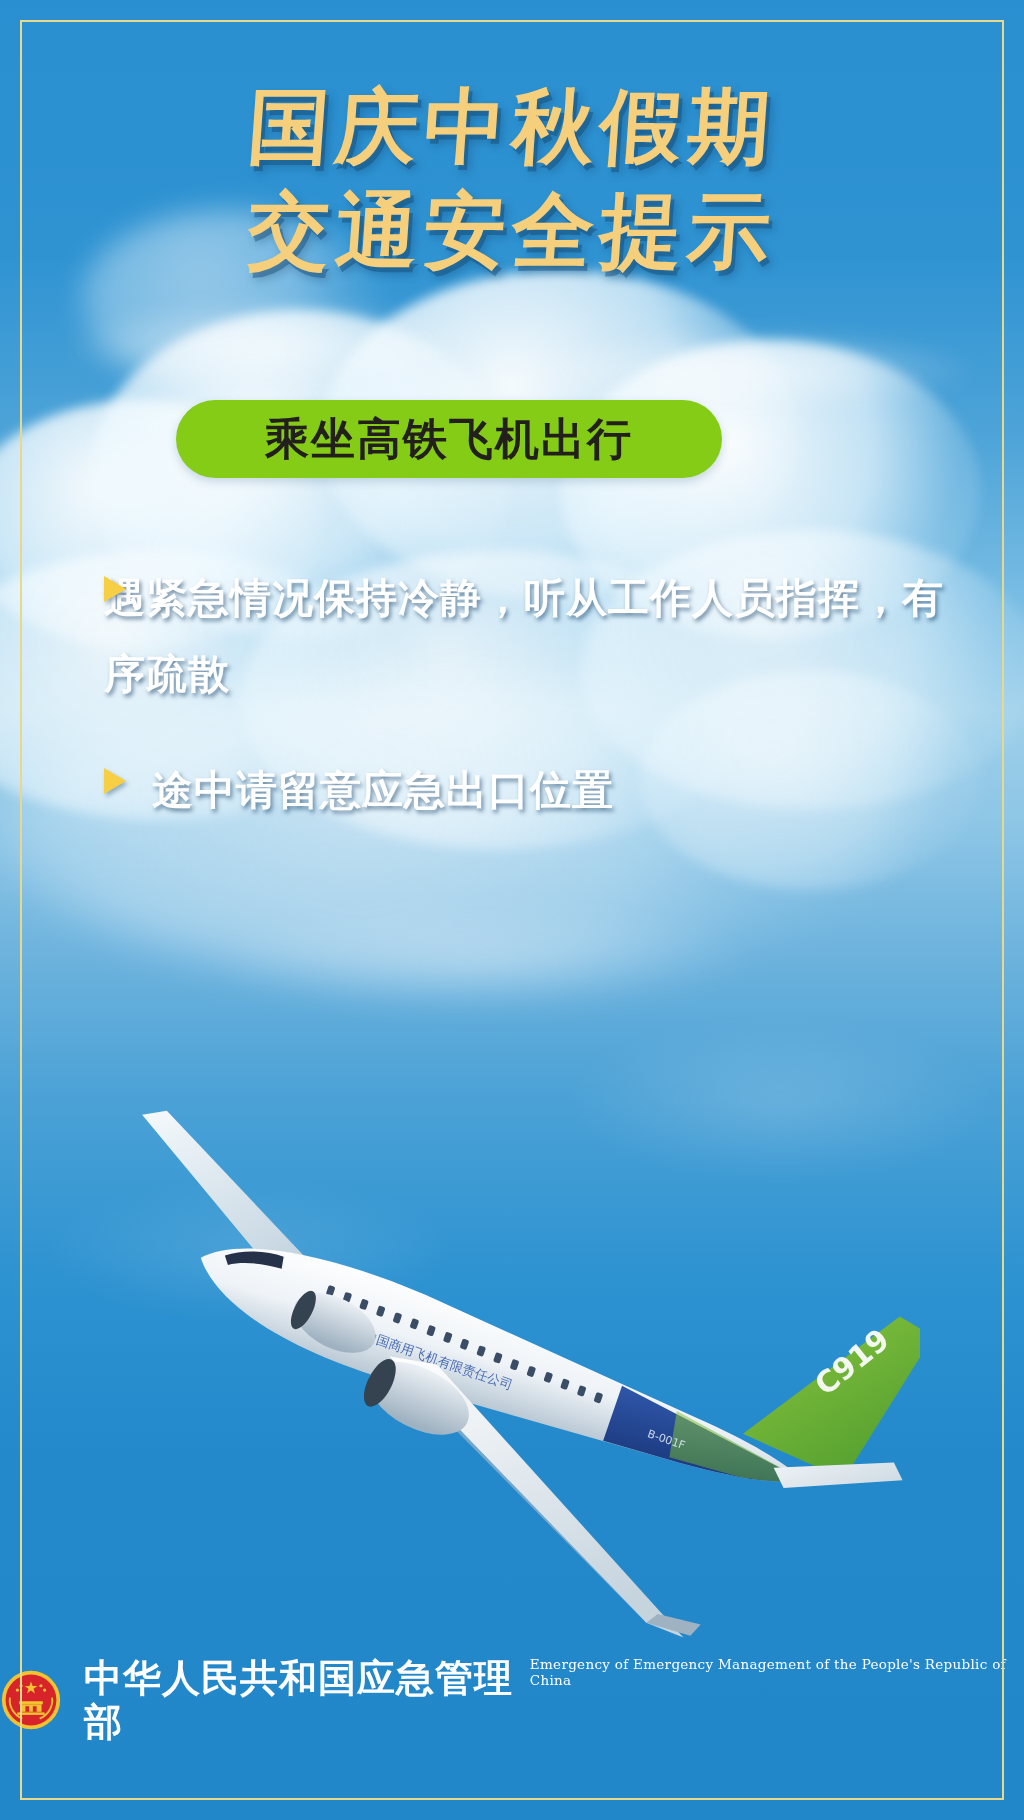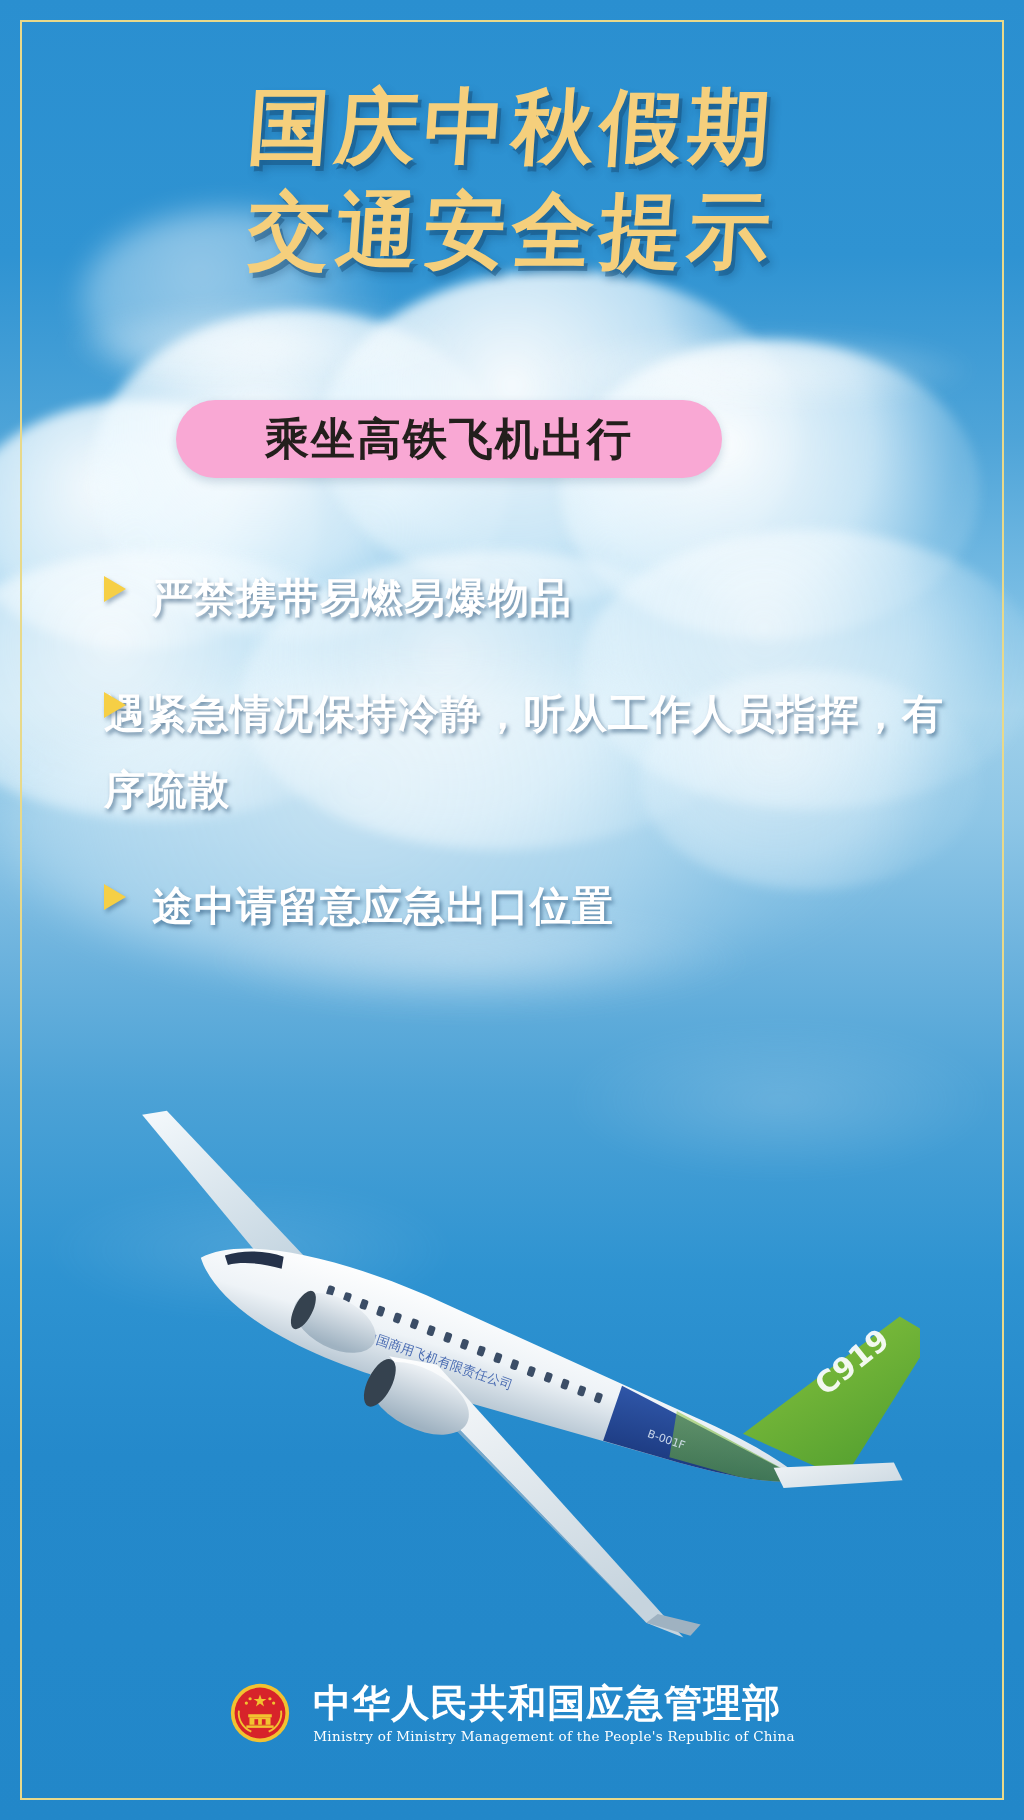--- a/index.html
+++ b/index.html
@@ -99,21 +99,21 @@
       4px 5px 0 rgba(20,70,110,.42),
       6px 7px 10px rgba(10,50,90,.30);
     transform:skewX(-4deg);
   }
 
   
   .banner{
     position:absolute;
     left:176px; top:400px;
     width:546px; height:78px;
-    background:#f9a8d4;
+    background:#84cc16;
     border-radius:39px;
     display:flex; align-items:center; justify-content:center;
     box-shadow:0 4px 10px rgba(10,60,100,.18);
     z-index:14;
   }
   .banner-text{
     font-family:"DejaVu Sans","Liberation Sans",sans-serif;
     font-weight:700;
     font-size:44px;
     letter-spacing:2px;
@@ -167,21 +167,21 @@
     left:0; right:0; bottom:76px;
     display:flex; align-items:center; justify-content:center;
     gap:22px;
     z-index:20;
   }
   .emblem{
     width:62px; height:62px; flex:0 0 auto;
     position:relative;
   }
   .emblem svg{ width:100%; height:100%; display:block; }
-  .footer-texts{ display:flex; flex-direction:column; gap:3px; }
+  .footer-texts{ display:flex; flex-direction:row; gap:3px; }
   .footer-cn{
     font-family:"DejaVu Sans","Liberation Sans",sans-serif;
     font-weight:700;
     font-size:38px;
     letter-spacing:1px;
     color:#ffffff;
     line-height:44px;
   }
   .footer-en{
     font-family:"DejaVu Serif","Liberation Serif",serif;
@@ -221,26 +221,20 @@
     <div class="title-line">国庆中秋假期</div>
     <div class="title-line">交通安全提示</div>
   </div>
 
   <div class="banner">
     <span class="banner-text">乘坐高铁飞机出行</span>
   </div>
 
   <div class="list">
 
-    <div class="item">
-      <div class="item-row">
-        <div class="marker"></div>
-        <div class="item-text">严禁携带易燃易爆物品</div>
-      </div>
-    </div>
 
 
     <div class="item">
       <div class="item-row">
         <div class="marker"></div>
         <div class="item-text wrapping">遇紧急情况保持冷静，听从工作人员指挥，有序疏散</div>
       </div>
     </div>
 
     <div class="item">
@@ -355,17 +349,17 @@
         <rect x="41" y="60" width="6" height="9" fill="#d7232a"></rect>
         <rect x="53" y="60" width="6" height="9" fill="#d7232a"></rect>
         <rect x="28" y="70" width="44" height="4" fill="#f2c230"></rect>
 
         <path d="M16 46 C 14 60, 22 74, 36 80" stroke="#f2c230" stroke-width="3" fill="none"></path>
         <path d="M84 46 C 86 60, 78 74, 64 80" stroke="#f2c230" stroke-width="3" fill="none"></path>
       </svg>
     </div>
     <div class="footer-texts">
       <div class="footer-cn">中华人民共和国应急管理部</div>
-      <div class="footer-en">Ministry of Ministry Management of the People's Republic of China</div>
+      <div class="footer-en">Emergency of Emergency Management of the People's Republic of China</div>
     </div>
   </div>
 
 </div>
 
 </body></html>

